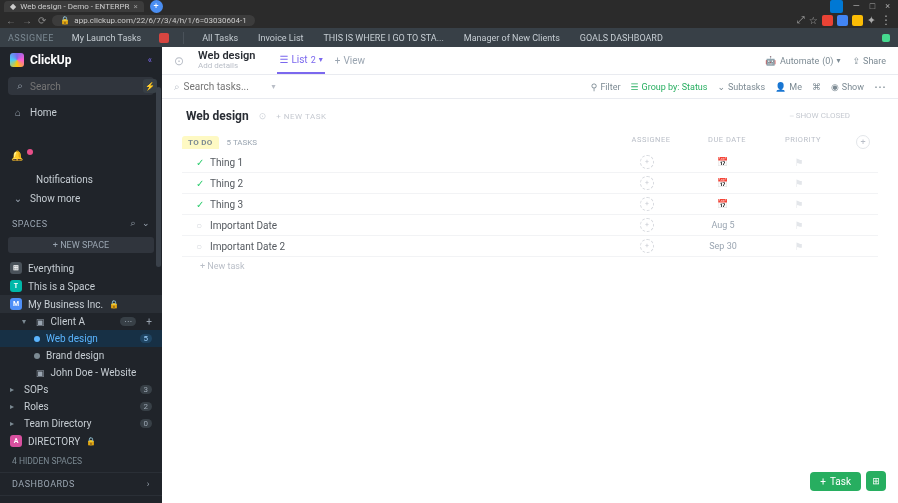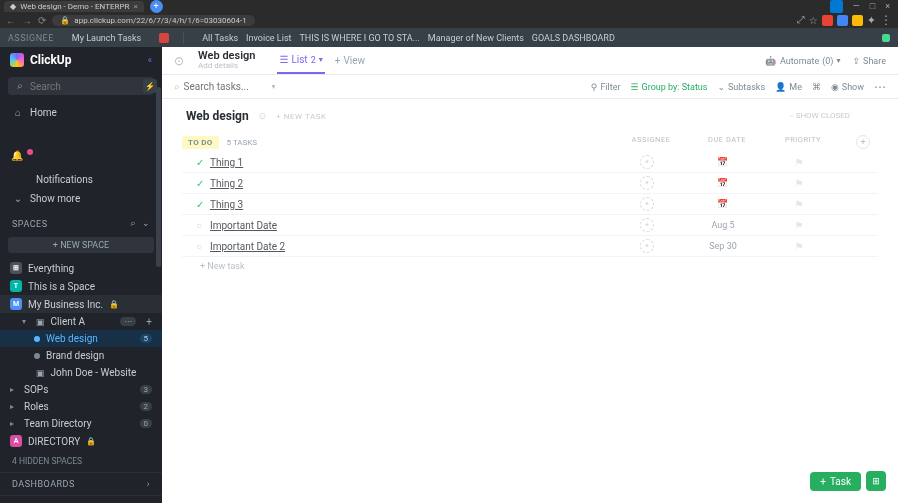--- a/index.html
+++ b/index.html
@@ -15,21 +15,21 @@
 
   .urlbar { height: 16px; background: #2b2b2b; display:flex; align-items:center; padding: 0 6px; gap: 6px; }
   .url-arrow { color:#888; font-size:10px; }
   .url-field { flex:0 0 auto; background:#3c3c3c; border-radius:8px; color:#ccc; font-size:8px; padding:1px 8px; display:flex; align-items:center; gap:4px; }
   .url-icons-right { margin-left:auto; display:flex; gap:4px; align-items:center; }
   .ext-ico { width:11px; height:11px; border-radius:2px; }
   
   
   .favbar { height: 19px; background: #384047; display:flex; align-items:center; padding:0 8px; color:#c6cdd3; font-size:9px; gap:14px; }
   .favbar .label { color:#7c8a93; letter-spacing:0.5px; }
-  .fav-items { display:flex; align-items:flex-end; }
+  .fav-items { display:flex; gap:12px; align-items:flex-end; }
   .fav-item { padding:2px 4px; border-radius:2px; }
   .fav-red { width:10px; height:10px; background:#d64540; border-radius:2px; }
   .favbar .divider { width:1px; height:12px; background:#4a525a; }
   .fav-right { margin-left:auto; width:8px; height:8px; background:#46d98f; border-radius:2px;}
 
   
   .app { display:flex; height: calc(503px - 12px - 16px - 19px); }
   
   
   .sidebar { width: 162px; background: #20242a; color:#c6cdd3; display:flex; flex-direction:column; font-size:10px; position:relative; }
@@ -108,21 +108,21 @@
   .status-pill { background:#fef9c3; color:#7c8a93; font-size:8px; font-weight:700; padding:2px 6px; border-radius:3px 3px 0 0; letter-spacing:0.3px;}
   .cols { margin-left:auto; display:flex; gap:30px; align-items:flex-start; padding-right:8px;}
   .col-lbl { font-size:7.5px; color:#b9bec7; letter-spacing:0.5px; width:46px; text-align:center;}
   .col-add { color:#b9bec7; width:14px; height:14px; border:1px solid #e3e6ea; border-radius:50%; display:flex; align-items:center; justify-content:center; font-size:9px;}
   
   .task-row { display:flex; align-items:center; height:21px; border-bottom:1px solid #f2f3f5; padding:0 4px; }
   .task-row:first-of-type { border-top:1px solid #f2f3f5;}
   .task-caret { width:10px; color:#d6d9de; font-size:8px; visibility:hidden;}
   .task-status { width:10px; color:#b9bec7; font-size:10px;}
   .task-status.open { color:#d6d9de;}
-  .task-name { font-size:10px; color:#54595f; padding-left:4px;text-decoration:underline;}
+  .task-name { font-size:10px; color:#54595f; padding-left:4px;}
   .task-right { margin-left:auto; display:flex; gap:30px; align-items:center; padding-right:8px;}
   .cell { width:46px; text-align:center; color:#c0c4cc; font-size:9px;}
   .cell.date { color:#9aa5b1;}
   .assignee-ico { width:14px; height:14px; border:1px dashed #d6d9de; border-radius:50%; display:inline-flex; align-items:center; justify-content:center; font-size:7px; color:#c6cad1;}
   .flag { color:#e3e6ea; font-size:10px;}
   .done { color:#2ecd6f;}
   
   .group .newtask { font-size:9px; color:#b9bec7; padding:4px 18px;}
   
   

